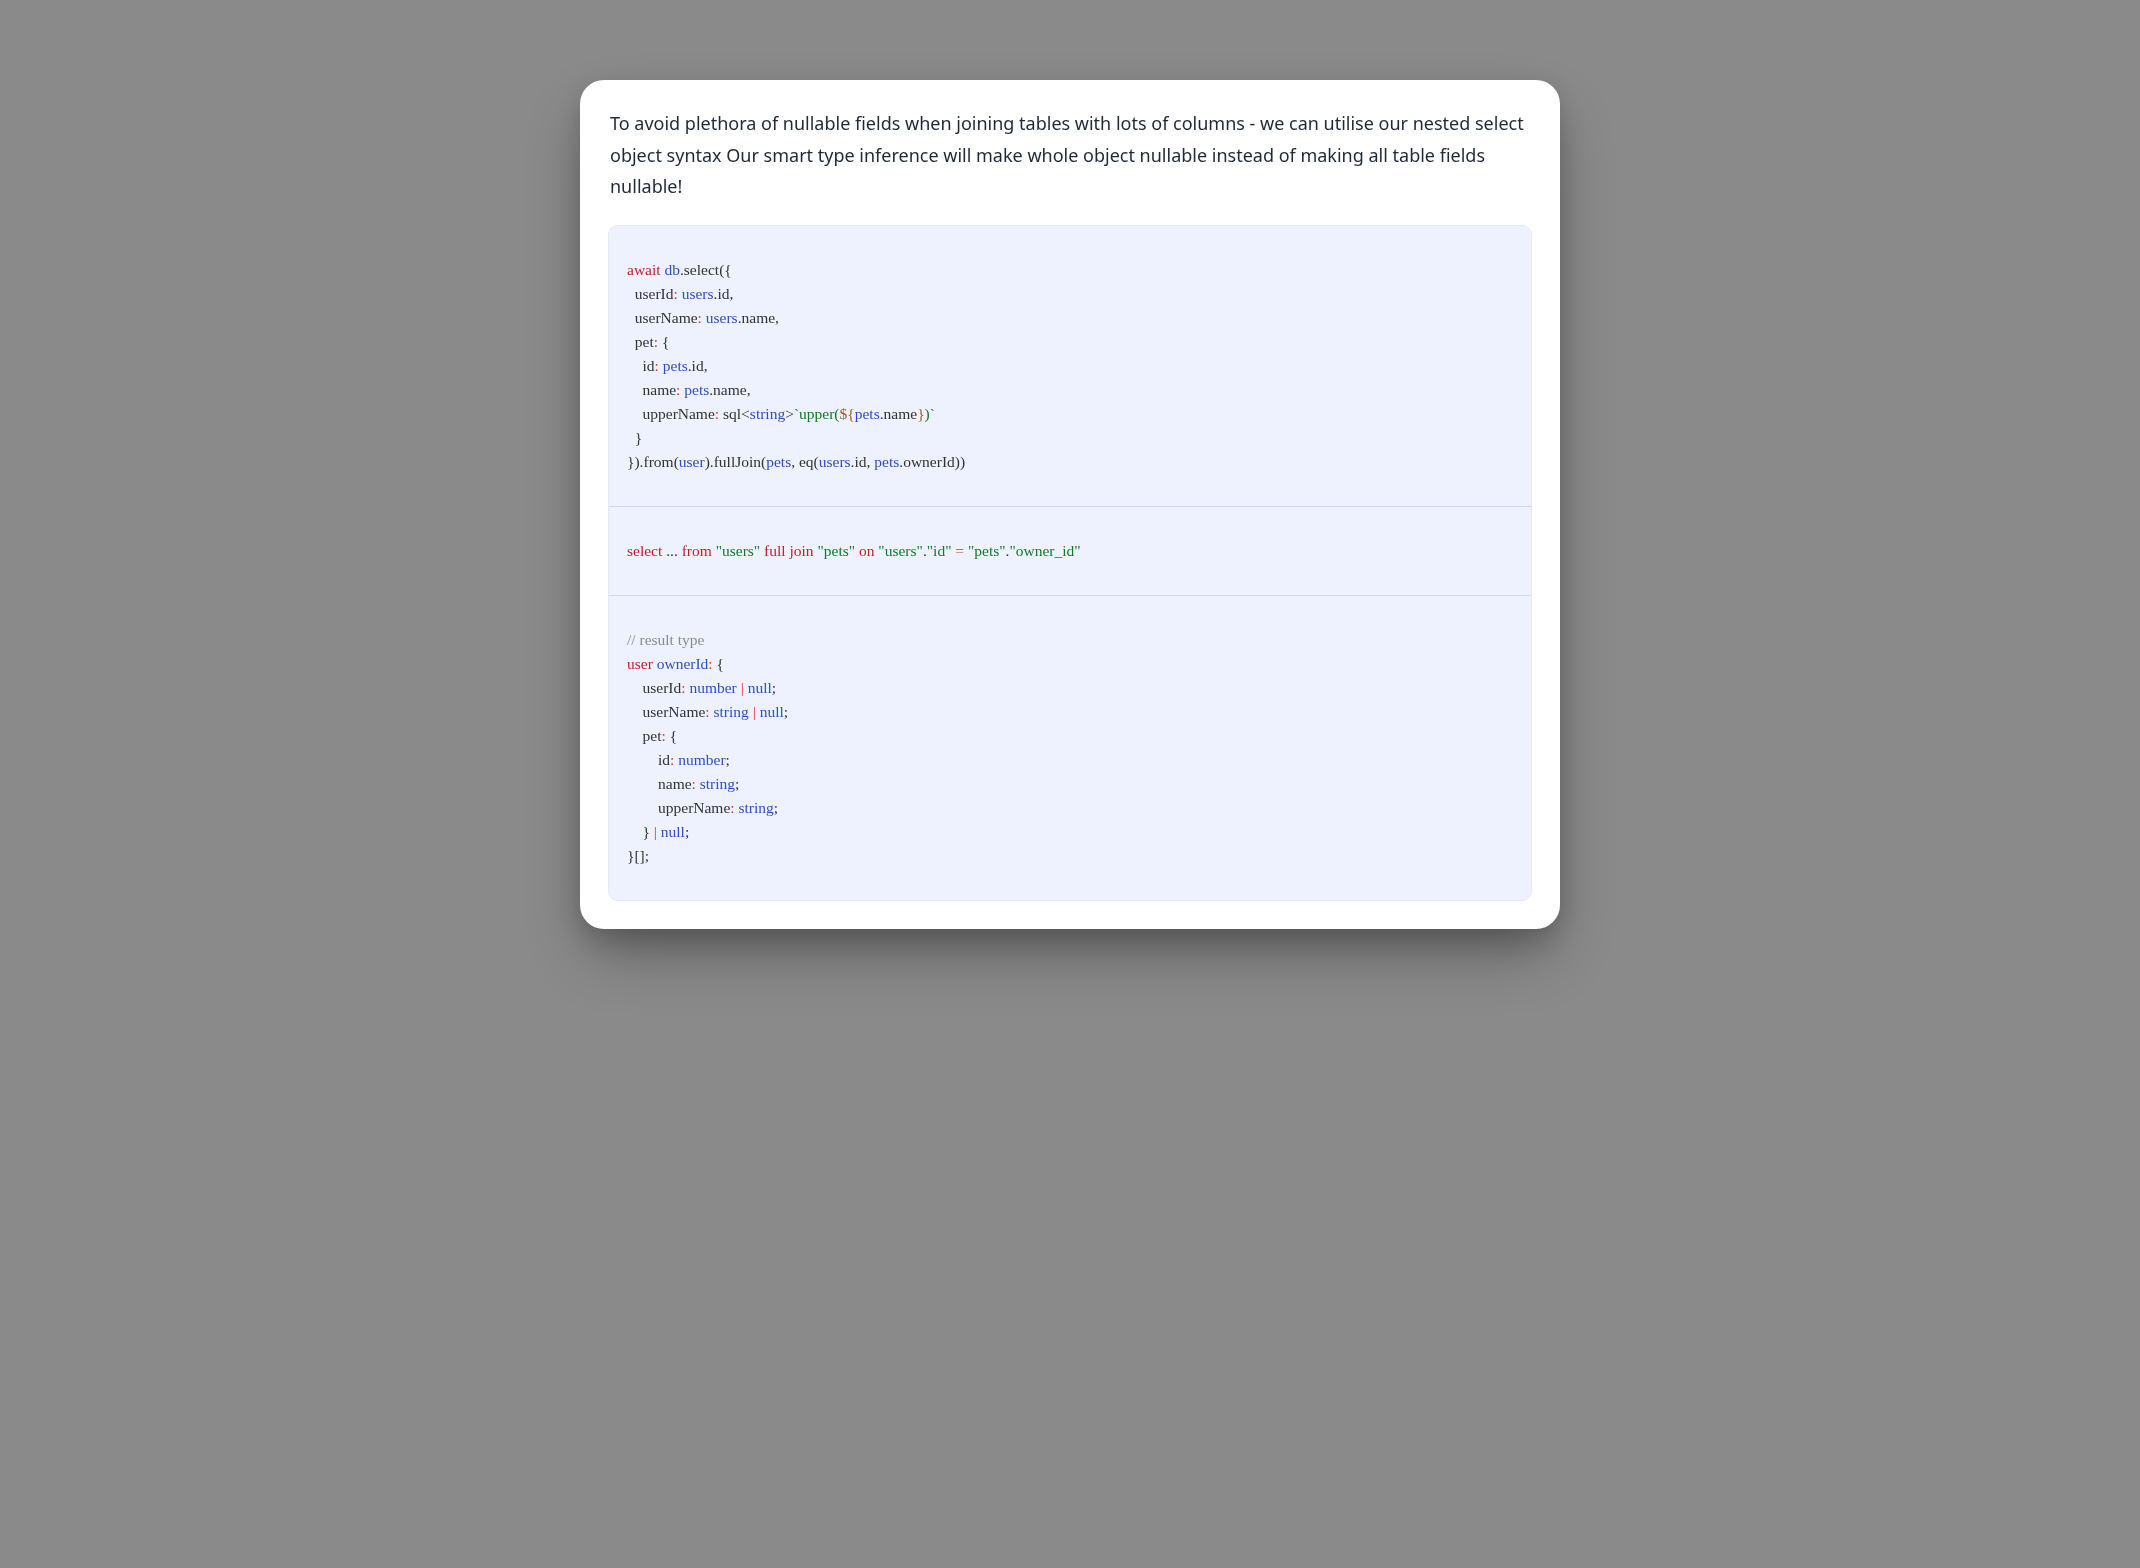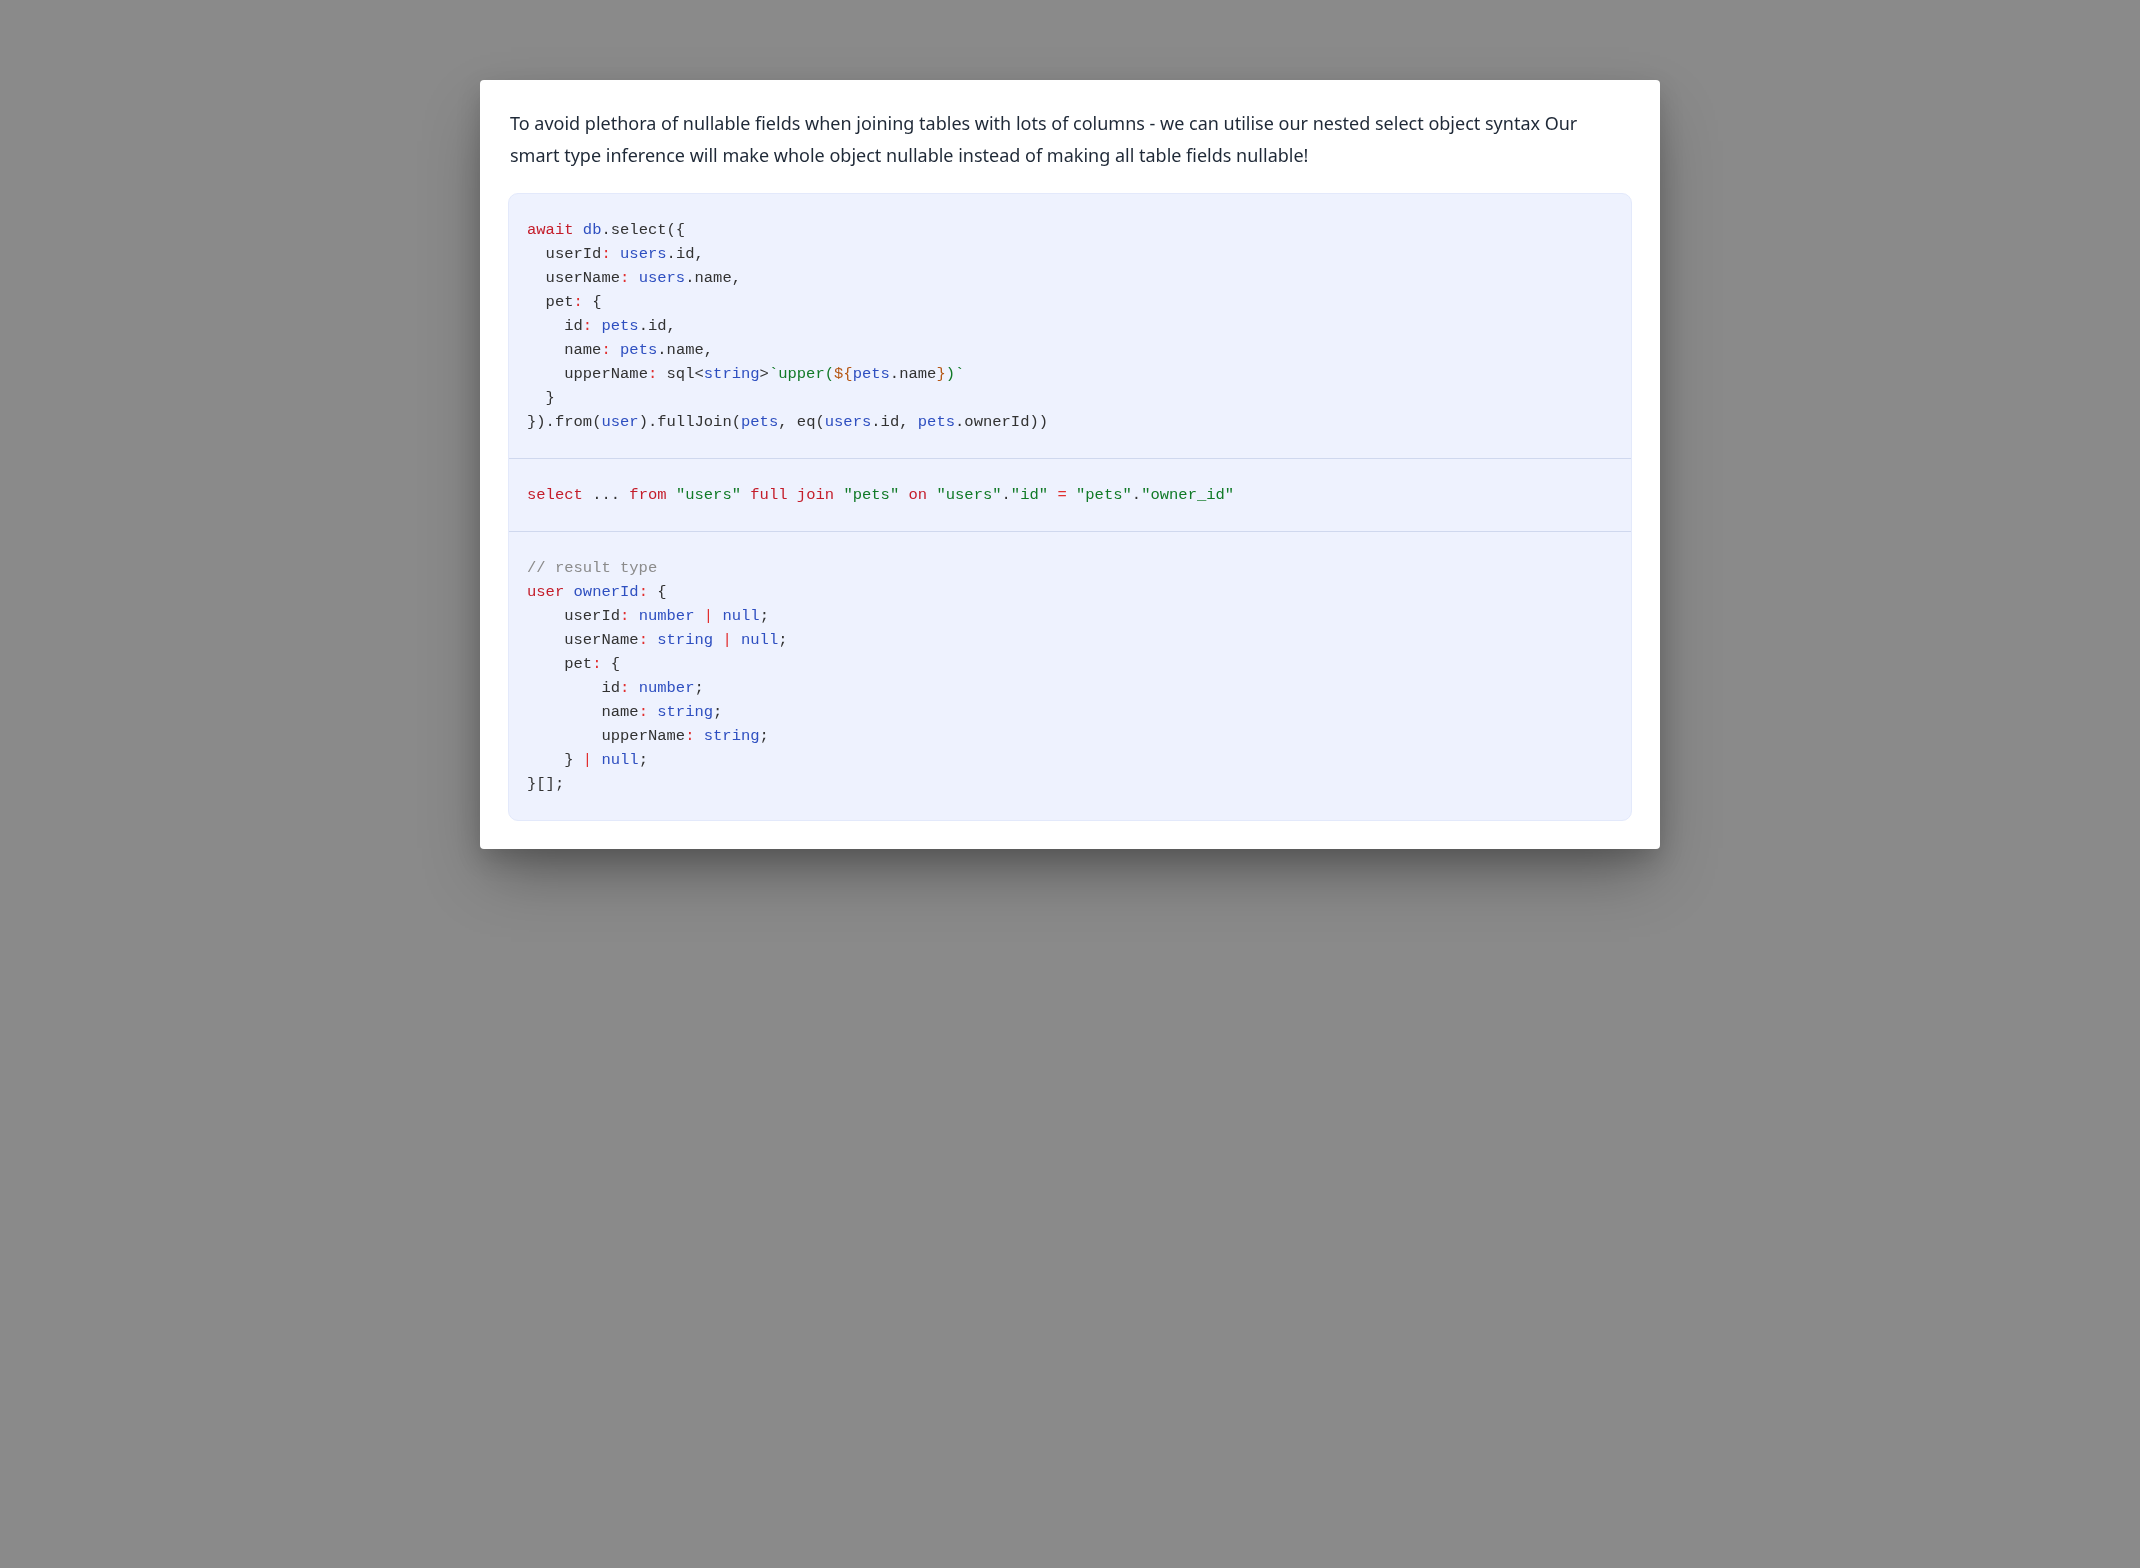--- a/index.html
+++ b/index.html
@@ -27,41 +27,41 @@
   }
   body {
     background: var(--bg-outer);
     font-family: ui-sans-serif, system-ui, -apple-system, "Segoe UI", Roboto, "Helvetica Neue", Arial, sans-serif;
     display: flex;
     align-items: flex-start;
     justify-content: center;
     padding: 80px 0 60px 0;
   }
   .card {
-    width: 1180px;
+    width: 980px;
     background: var(--card-bg);
-    border-radius: 4px;
+    border-radius: 24px;
     box-shadow: 0 30px 60px -10px rgba(0,0,0,0.35), 0 10px 25px rgba(0,0,0,0.15);
     padding: 28px 28px 28px 28px;
   }
   .intro {
     font-size: 18px;
     line-height: 1.75;
     color: var(--text-body);
     margin: 0 2px 22px 2px;
   }
   .code-frame {
     background: var(--code-bg);
     border: 1px solid #e3e9fb;
     border-radius: 10px;
     overflow: hidden;
   }
   .code-block {
-    padding: 24px 18px;
-    font-family: Liberation Mono, monospace;
+    padding: 32px 18px;
+    font-family: Liberation Serif, serif;
     font-size: 15.5px;
     line-height: 1.55;
     white-space: pre;
     color: #333;
   }
   .code-block + .code-block {
     border-top: 1px solid var(--divider);
   }
   
   .t-kw   { color: var(--kw-red); }        

